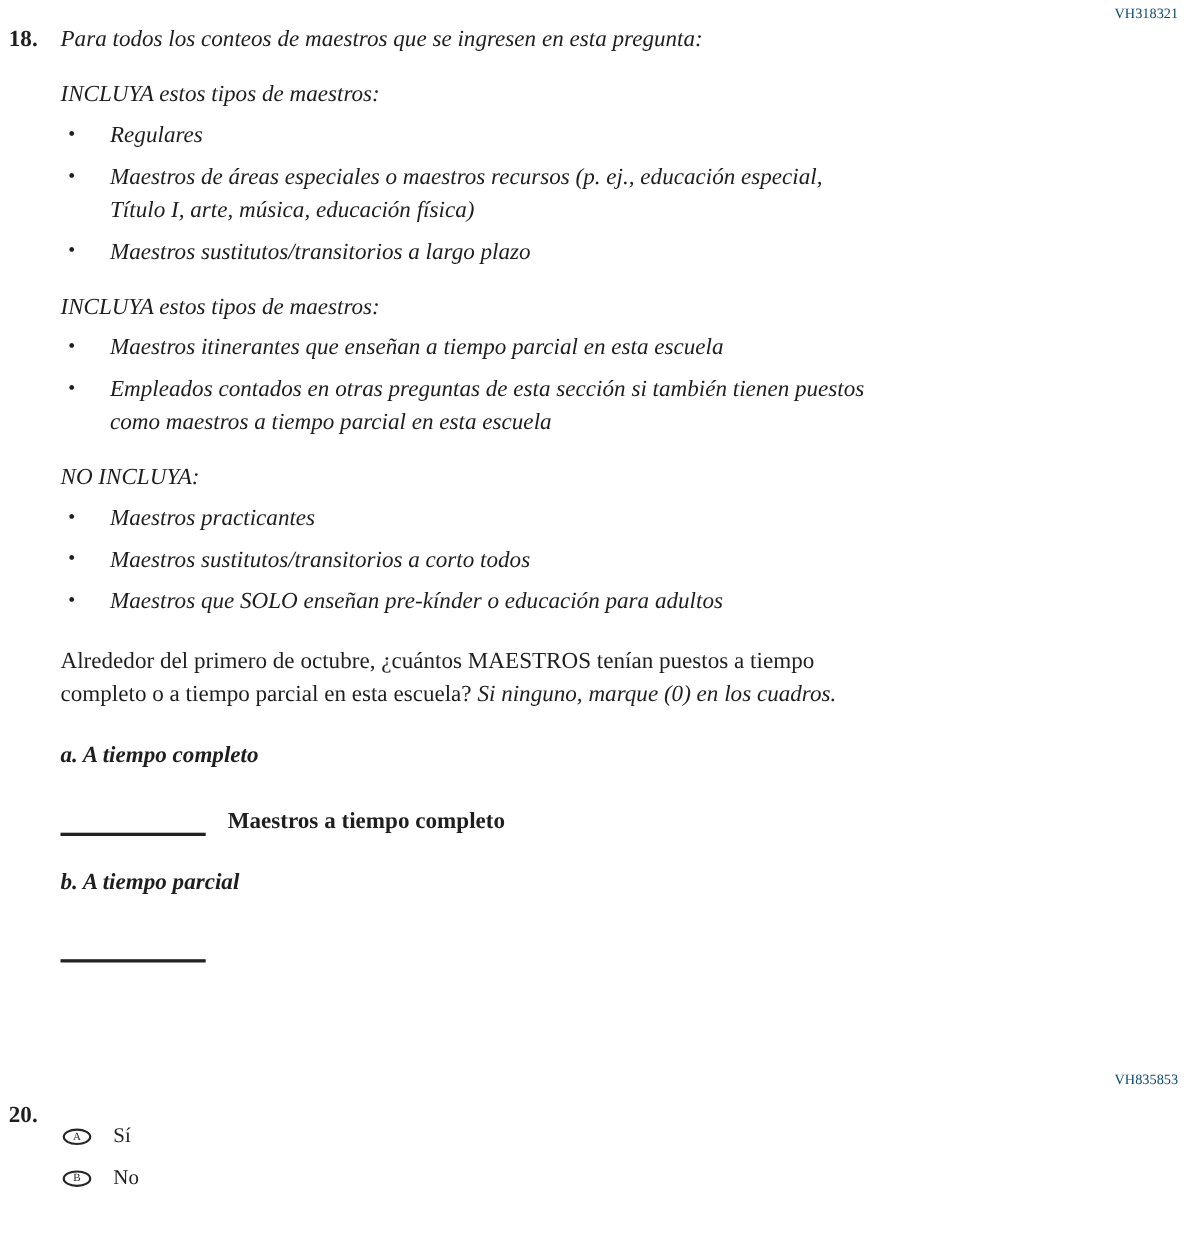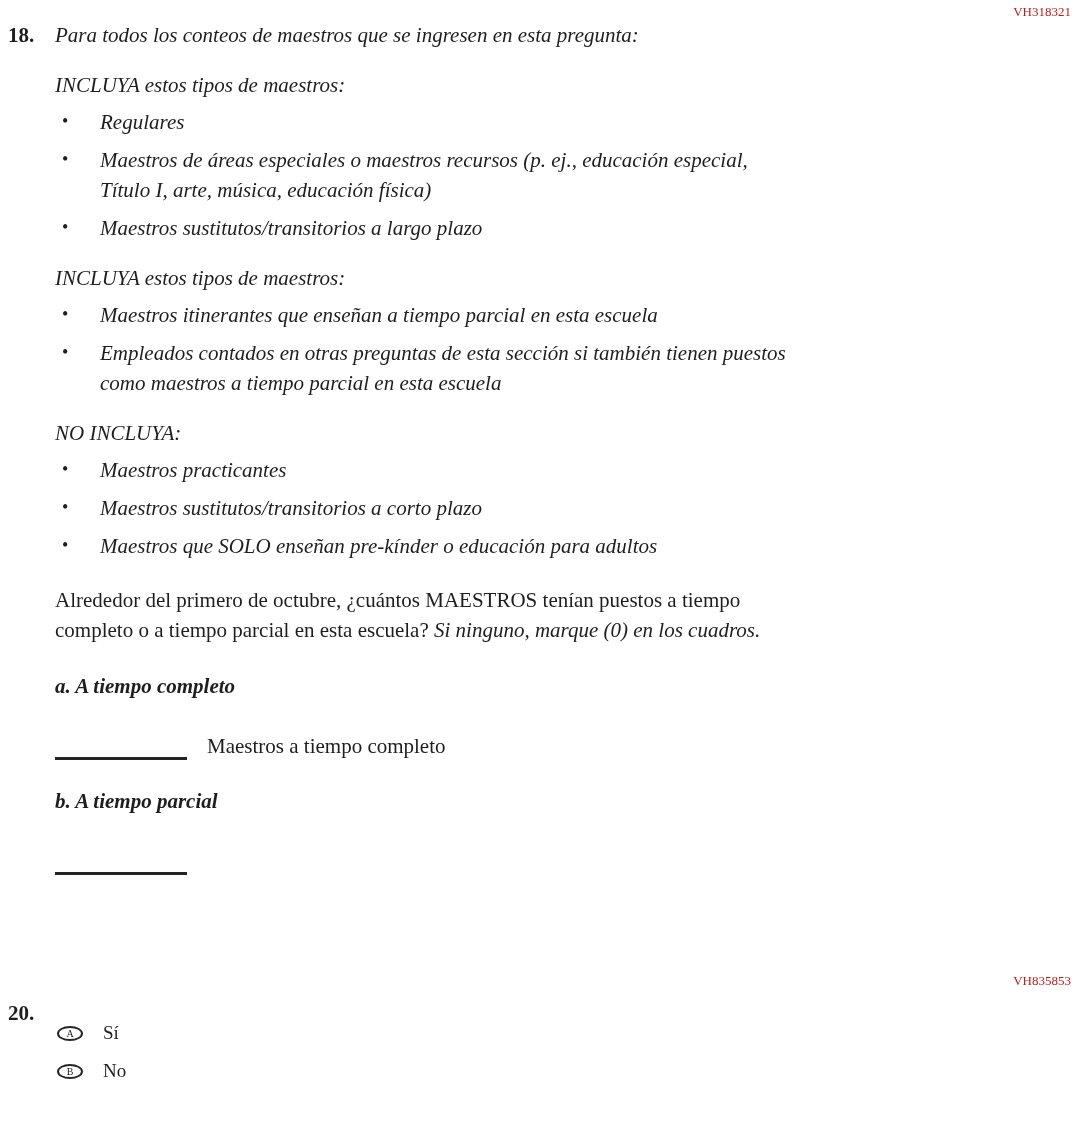--- a/index.html
+++ b/index.html
@@ -10,21 +10,21 @@
     box-sizing: border-box;
     background: #ffffff;
     font-family: "Liberation Serif", "DejaVu Serif", serif;
     color: #1e1e1e;
     padding: 4px 8px 0 8px;
     overflow: hidden;
   }
   .vh-code {
     text-align: right;
     font-size: 13px;
-    color: #b91c1c;
+    color: #0c4a6e;
     padding-right: 2px;
     line-height: 1.2;
   }
   .q-row { display: flex; align-items: flex-start; }
   .q-num {
     flex: none;
     width: 47px;
     font-size: 21px;
     font-weight: bold;
     line-height: 1.43;
@@ -48,21 +48,21 @@
     align-items: flex-end;
     margin: 30px 0 6px 0;
   }
   .answer-blank {
     width: 132px;
     height: 26px;
     border-bottom: 3px solid #222222;
     flex: none;
     margin-right: 20px;
   }
-  .answer-label { line-height: 1.2; padding-bottom: 1px; }
+  .answer-label { line-height: 1.2; padding-bottom: 1px; font-weight: bold; }
   .section-spacer { height: 92px; }
   .q20-block { margin-top: 0; }
   .option-row {
     display: flex;
     align-items: center;
     margin: 0 0 15px 0;
     padding-left: 2px;
   }
   .option-bubble {
     flex: none;
@@ -120,21 +120,21 @@
         <div class="bullet-text italic">Empleados contados en otras preguntas de esta sección si también tienen puestos como maestros a tiempo parcial en esta escuela</div>
       </div>
 
       <div class="list-heading italic">NO INCLUYA:</div>
       <div class="bullet-row">
         <span class="bullet-dot">•</span>
         <div class="bullet-text italic">Maestros practicantes</div>
       </div>
       <div class="bullet-row">
         <span class="bullet-dot">•</span>
-        <div class="bullet-text italic">Maestros sustitutos/transitorios a corto plazo</div>
+        <div class="bullet-text italic">Maestros sustitutos/transitorios a corto todos</div>
       </div>
       <div class="bullet-row">
         <span class="bullet-dot">•</span>
         <div class="bullet-text italic">Maestros que SOLO enseñan pre-kínder o educación para adultos</div>
       </div>
 
       <p class="q-para"><span>Alrededor del primero de octubre, ¿cuántos MAESTROS tenían puestos a tiempo completo o a tiempo parcial en esta escuela?</span><span class="italic"> Si ninguno, marque (0) en los cuadros.</span></p>
 
       <div class="part-label">a. A tiempo completo</div>
       <div class="answer-row">

